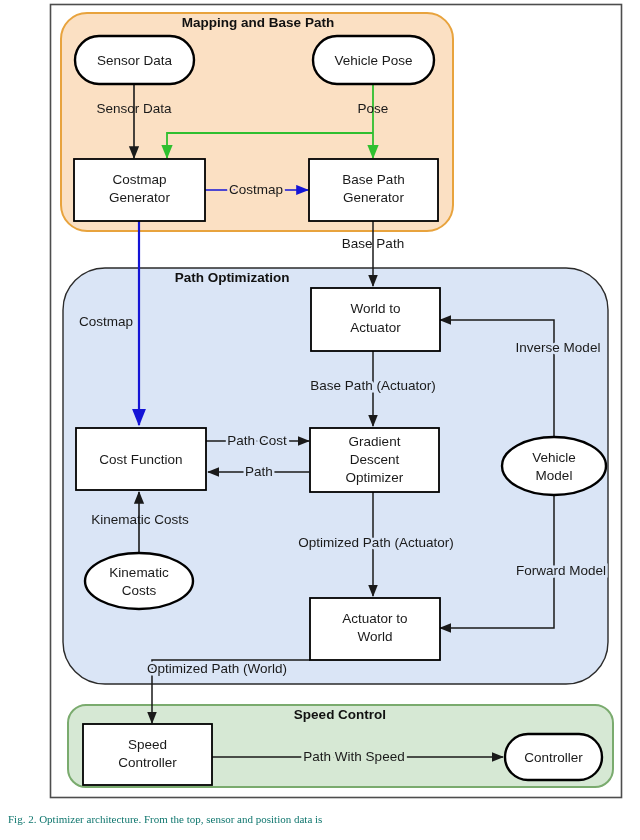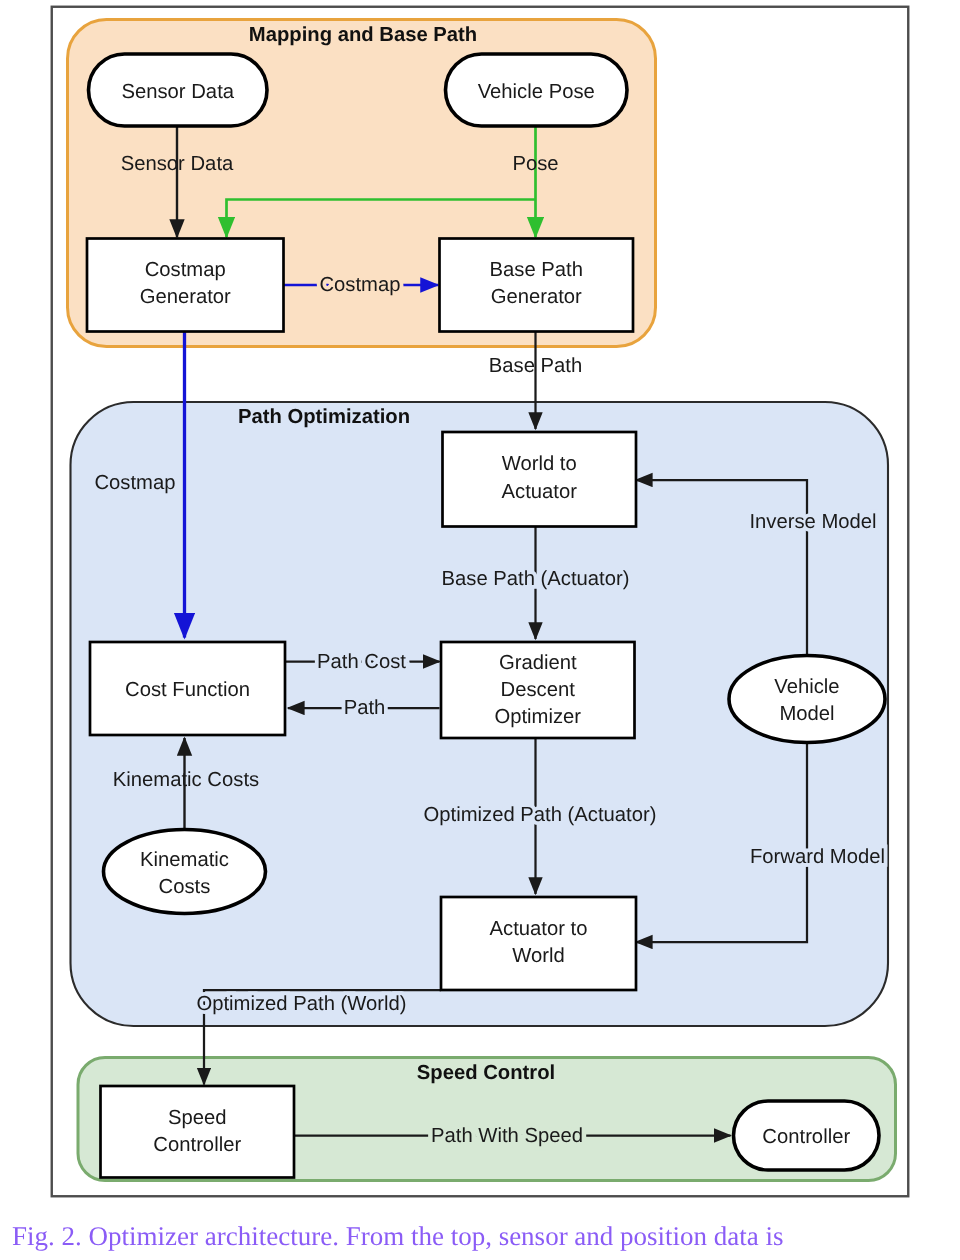--- a/index.html
+++ b/index.html
@@ -9,21 +9,21 @@
   }
   body {
     width: 640px;
     height: 840px;
     font-family: "Liberation Sans", sans-serif;
     position: relative;
     overflow: hidden;
   }
   #figure {
     position: absolute;
-    left: 0; top: 0;
+    left: 16px; top: 0;
     width: 536px;
     height: 840px;
   }
   #figure svg {
     display: block;
   }
   .grp-label {
     font-family: "Liberation Sans", sans-serif;
     font-size: 13.5px;
     font-weight: bold;
@@ -41,22 +41,22 @@
     font-size: 13.5px;
     fill: #1a1a1a;
     text-anchor: middle;
   }
   .caption {
     position: absolute;
     left: 8px;
     top: 812px;
     width: 624px;
     font-family: "Liberation Serif", serif;
-    font-size: 18px;
-    color: #8b5cf6;
+    font-size: 11px;
+    color: #0f766e;
     line-height: 1.35;
     text-align: justify;
     overflow: hidden;
     height: 28px;
   }
 </style>
 </head>
 <body>
 
 <div id="figure">

